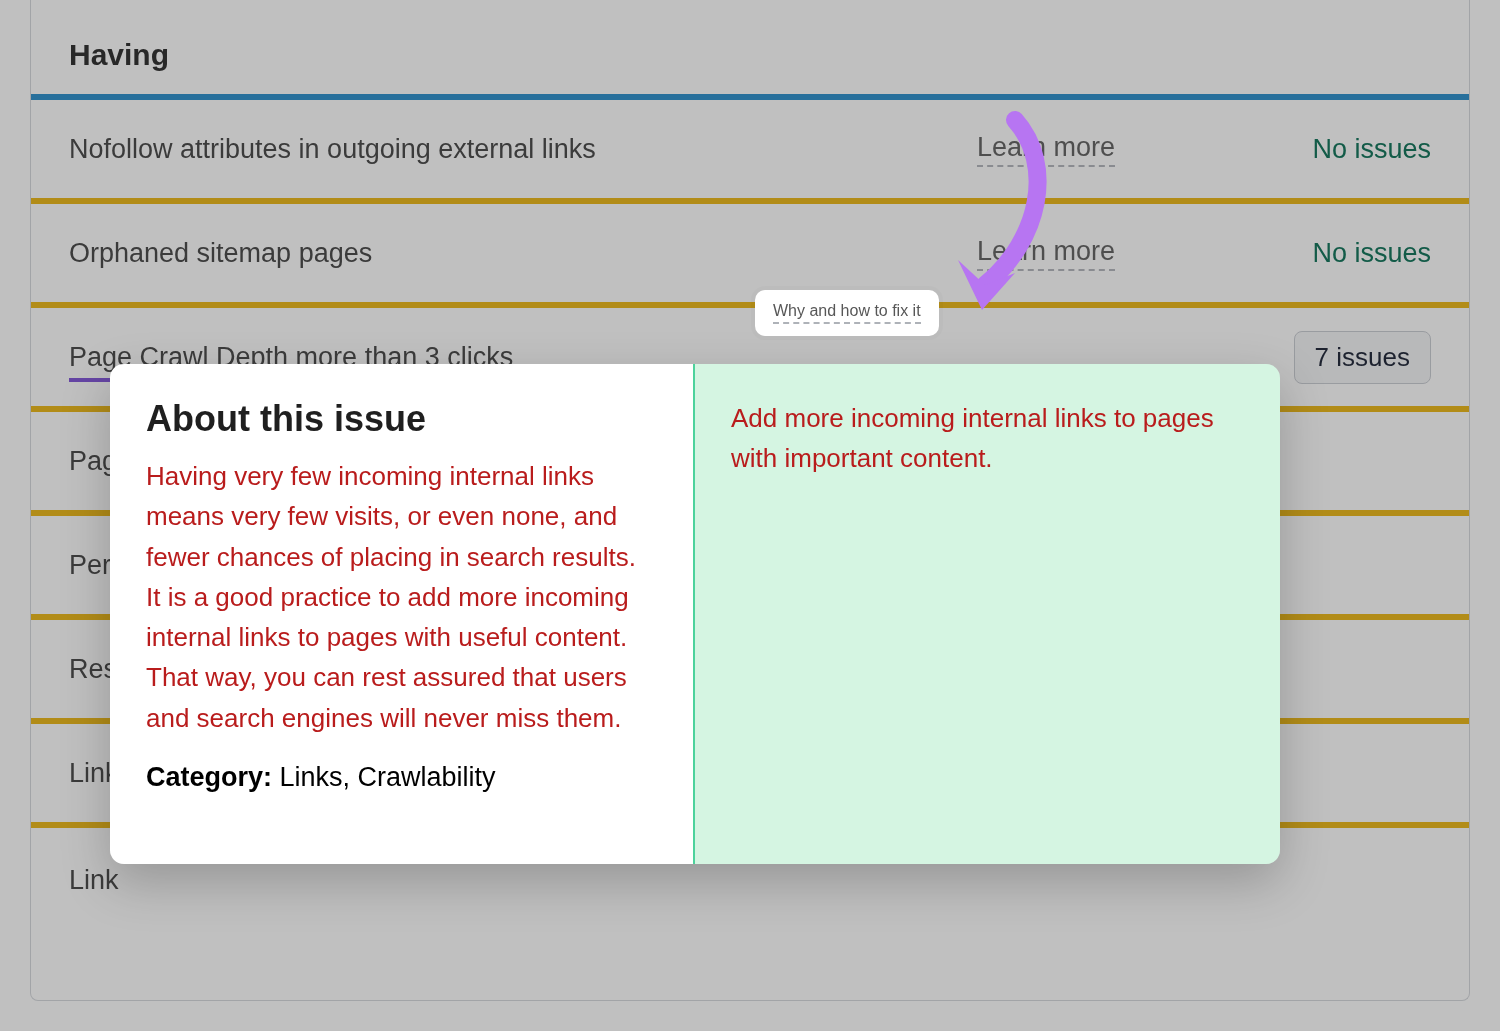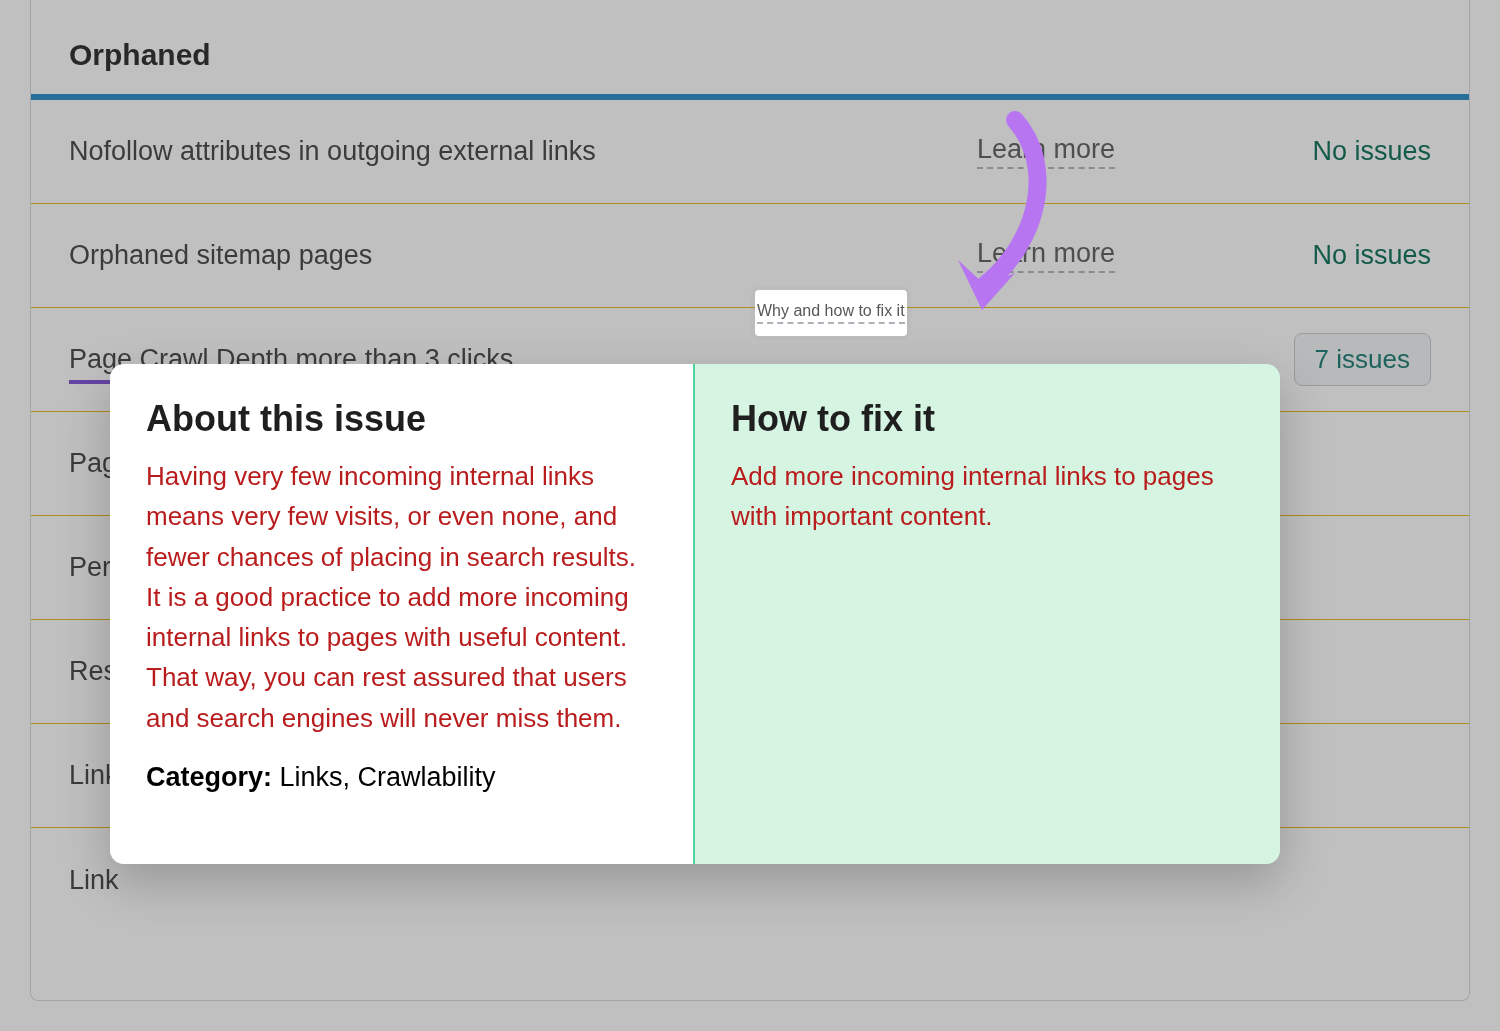--- a/index.html
+++ b/index.html
@@ -25,21 +25,21 @@
     font-weight: 700;
     color: #1f1f1f;
     padding: 38px 38px 22px 38px;
     border-bottom: 6px solid #1e88c9;
   }
   .row {
     display: flex;
     align-items: center;
     padding: 0 38px;
     height: 104px;
-    border-bottom: 1px solid #eab308;
+    border-bottom: 6px solid #eab308;
     font-size: 27px;
     color: #3c3c3c;
   }
   .row:last-child { border-bottom: none; }
   .issue-name { flex: 1 1 auto; }
   .link-slot {
     width: 350px;
     text-align: center;
   }
   .dashed-link {
@@ -53,38 +53,38 @@
     width: 210px;
     text-align: right;
   }
   .no-issues { color: #006b4f; }
   .issue-badge {
     display: inline-block;
     border: 1.5px solid #c6cad0;
     border-radius: 8px;
     padding: 10px 20px;
     font-size: 26px;
-    color: #0f766e;
+    color: #0f172a;
     background: #f4f5f7;
     cursor: pointer;
   }
   .underlined { position: relative; }
   .underlined::after {
     content: "";
     position: absolute;
     left: 0; bottom: -10px;
     width: 100%;
     height: 4px;
     background: #7a4bd6;
   }
   .highlight-pill {
     display: inline-block;
     background: #fff;
-    border-radius: 4px;
-    padding: 12px 2px;
+    border-radius: 10px;
+    padding: 12px 18px;
     box-shadow: 0 0 0 4px rgba(0,0,0,0.02);
   }
 
   
   .dim {
     position: absolute;
     inset: 0;
     background: rgba(60,60,60,0.32);
     pointer-events: none;
   }
@@ -142,21 +142,21 @@
     position: absolute;
     z-index: 22;
     left: 755px;
     top: 290px;
   }
 </style>
 </head>
 <body>
 
 <div class="panel">
-  <div class="section-header">Orphaned</div>
+  <div class="section-header">Having</div>
 
   <div class="row">
     <div class="issue-name">Nofollow attributes in outgoing external links</div>
     <div class="link-slot">
       <span class="dashed-link">Learn more</span>
     </div>
     <div class="status-slot"><span class="no-issues">No issues</span></div>
   </div>
 
   <div class="row">
@@ -216,16 +216,15 @@
 <div class="popover">
   <div class="popover-left">
     <div class="pop-h">About this issue</div>
     <div class="pop-body">Having very few incoming internal links means very few visits, or even none, and fewer chances of placing in search results. It is a good practice to add more incoming internal links to pages with useful content. That way, you can rest assured that users and search engines will never miss them.</div>
     <div class="category-line">
       <span class="category-label">Category:</span>
       <span>Links, Crawlability</span>
     </div>
   </div>
   <div class="popover-right">
-    <div class="pop-h">How to fix it</div>
     <div class="pop-body">Add more incoming internal links to pages with important content.</div>
   </div>
 </div>
 
 </body></html>

